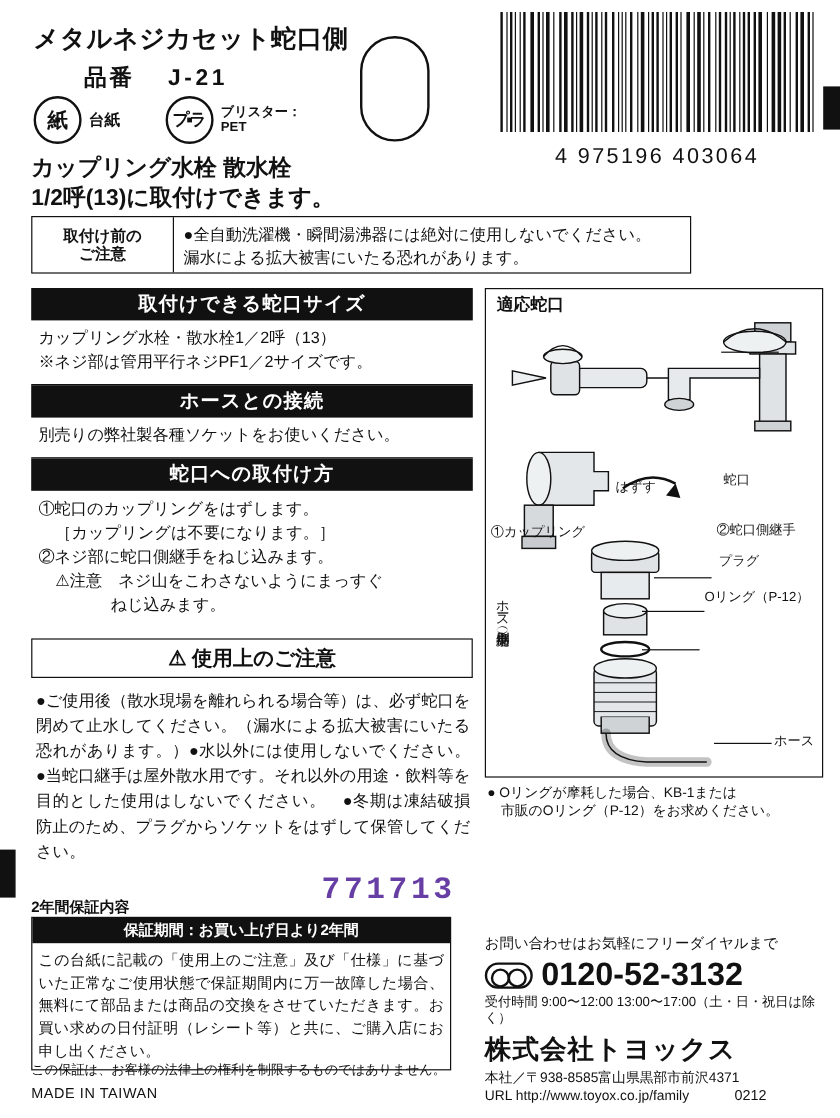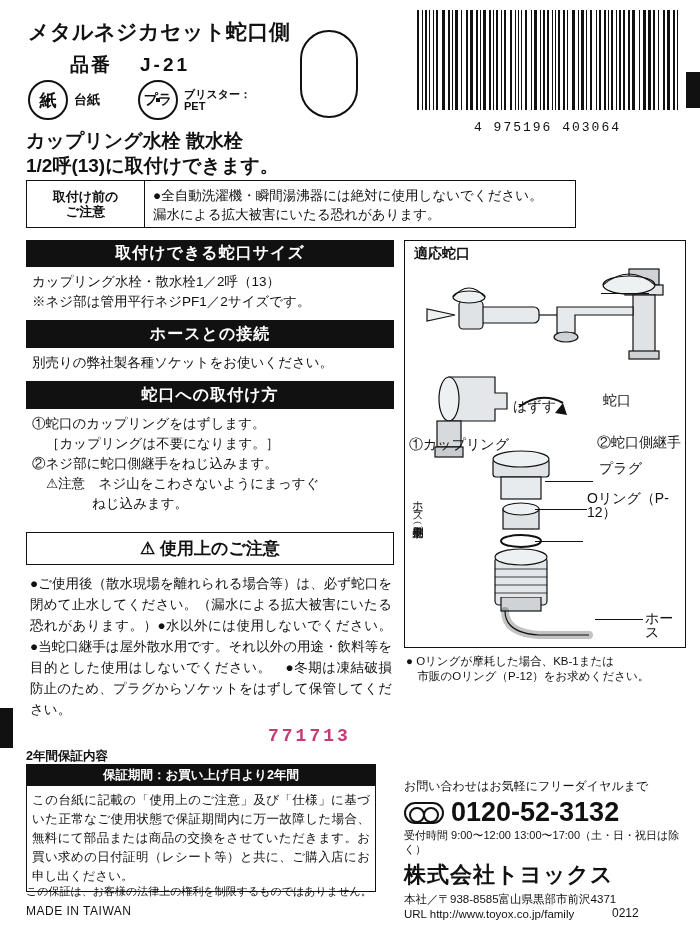--- a/index.html
+++ b/index.html
@@ -50,22 +50,22 @@
     position:absolute; left:26px; top:128px;
     font-size:19px; font-weight:bold; line-height:25px;
   }
 
   
   .barcode-box { position:absolute; left:415px; top:10px; width:270px; height:120px; }
   .barcode { position:absolute; left:0; top:0; width:270px; height:108px; }
   .bar { position:absolute; top:0; background:#111; height:100px; }
   .barcode-num {
     position:absolute; left:405px; top:120px; width:285px;
-    font-size:13px; letter-spacing:2px; text-align:center;
-    font-family:Liberation Mono, monospace;
+    font-size:18px; letter-spacing:2px; text-align:center;
+    font-family:Liberation Sans, sans-serif;
   }
   .blister-hole {
     position:absolute; left:300px; top:30px; width:58px; height:88px;
     border:2px solid #111; border-radius:29px; background:#fff;
   }
 
   
   .caution {
     position:absolute; left:26px; top:180px; width:550px; height:48px;
     border:1.5px solid #111; display:flex;
@@ -110,21 +110,21 @@
   
   .spec { margin-top:8px; border:1.5px solid #111; }
   .spec .sh { text-align:center; font-size:14px; font-weight:bold; letter-spacing:8px; padding:2px 0; border-bottom:1px solid #111; }
   .spec table { width:100%; border-collapse:collapse; font-size:11.5px; }
   .spec td { padding:2px 4px; vertical-align:top; line-height:15px; }
   .spec td.l { width:54%; }
 
   
   .warranty-num {
     position:absolute; left:268px; top:726px;
-    font-size:18px; letter-spacing:3px; color:#be185d;
+    font-size:26px; letter-spacing:3px; color:#4c1d95;
     font-family:"Liberation Mono", monospace; font-weight:bold;
     opacity:.85;
   }
   .wtitle { position:absolute; left:26px; top:748px; font-size:12.5px; font-weight:bold; }
   .wbox { position:absolute; left:26px; top:764px; width:350px; border:1.5px solid #111; }
   .wbox .wh { background:#111; color:#fff; text-align:center; font-size:12.5px; font-weight:bold; padding:2px 0; }
   .wbox .wb { font-size:12.5px; line-height:19px; padding:5px 5px; text-align:justify; }
   .wfoot { position:absolute; left:26px; top:884px; font-size:11px; }
   .madein { position:absolute; left:26px; top:904px; font-size:12px; letter-spacing:.5px; }
 
@@ -139,21 +139,21 @@
   .ficon::before, .ficon::after {
     content:""; position:absolute; top:3px; width:12px; height:12px;
     border:2px solid #111; border-radius:50%;
   }
   .ficon::before { left:3px; }
   .ficon::after { right:3px; }
   .hours { font-size:11px; margin-top:0; line-height:14px; }
   .company { font-size:22px; font-weight:bold; margin-top:4px; letter-spacing:1px; }
   .addr { font-size:11.5px; line-height:15px; margin-top:2px; }
   .code { position:absolute; left:612px; top:906px; font-size:12px; }
-  .dgtxt { position:absolute; font-size:14px; line-height:14px; }
+  .dgtxt { position:absolute; font-size:11px; line-height:14px; }
   .dgtxt.vert { writing-mode:vertical-rl; text-orientation:upright; }
   .lineh { position:absolute; border-top:1px solid #111; }
 </style>
 </head>
 <body>
 
 <div class="page">
 
   <div class="strip" style="left:686px;top:72px;width:14px;height:36px;"></div>
   <div class="strip" style="left:0;top:708px;width:13px;height:40px;"></div>

